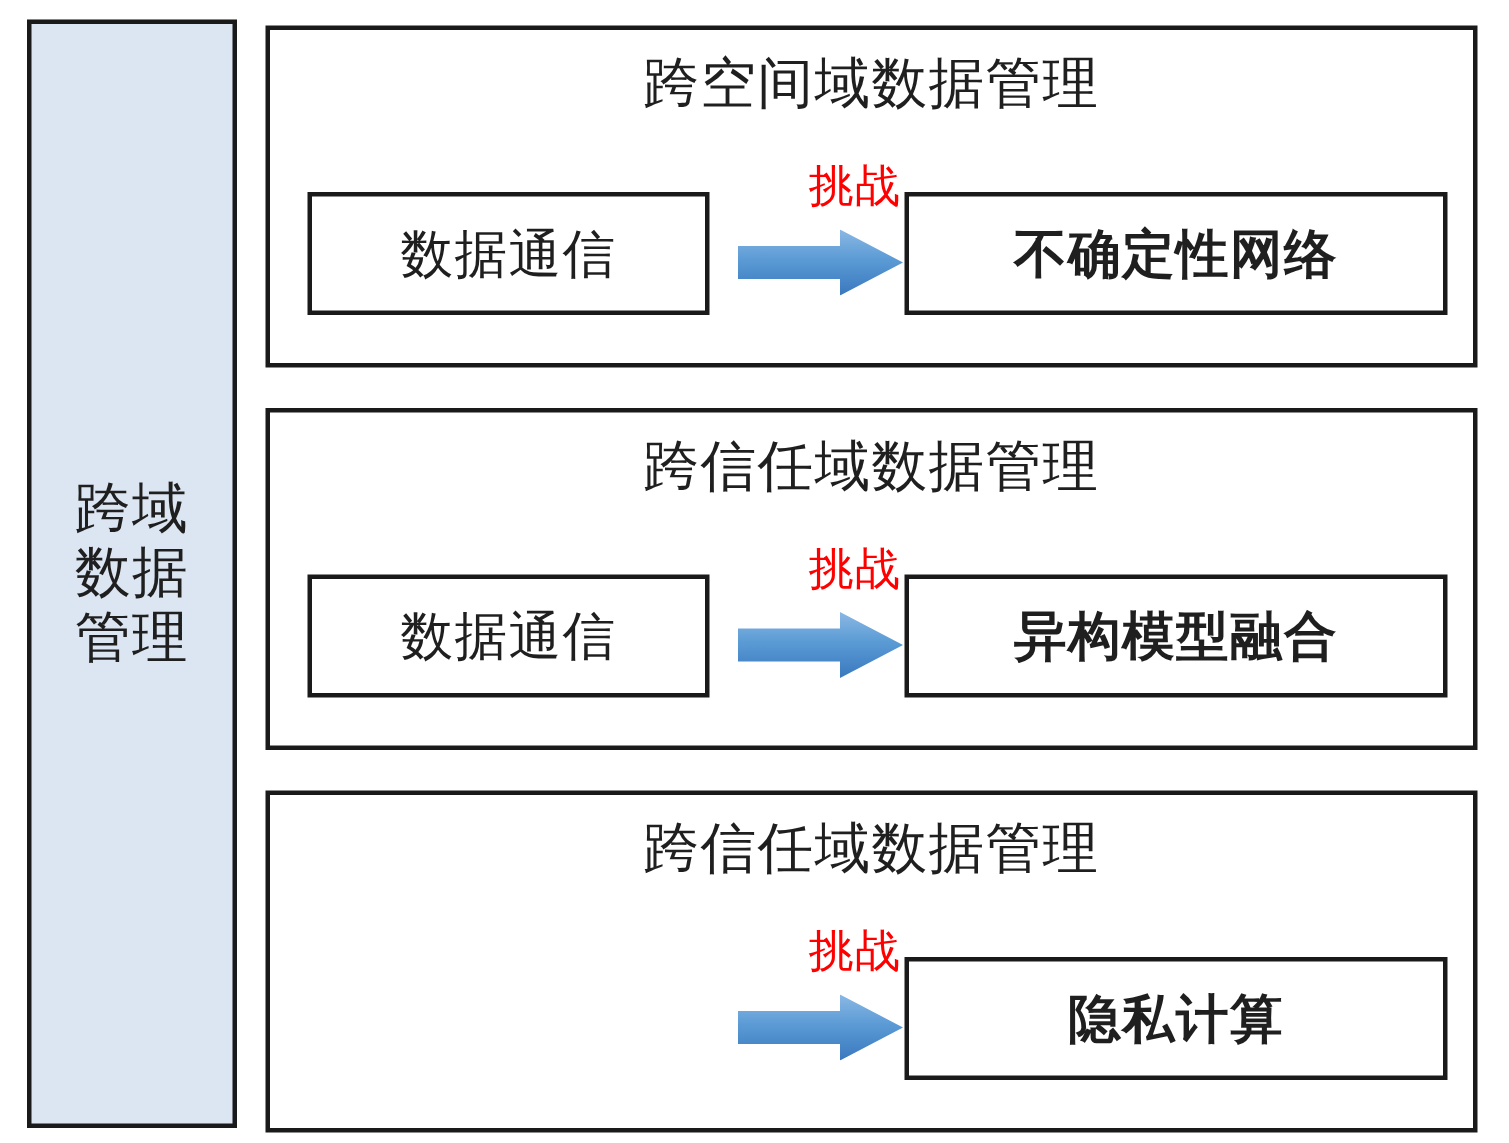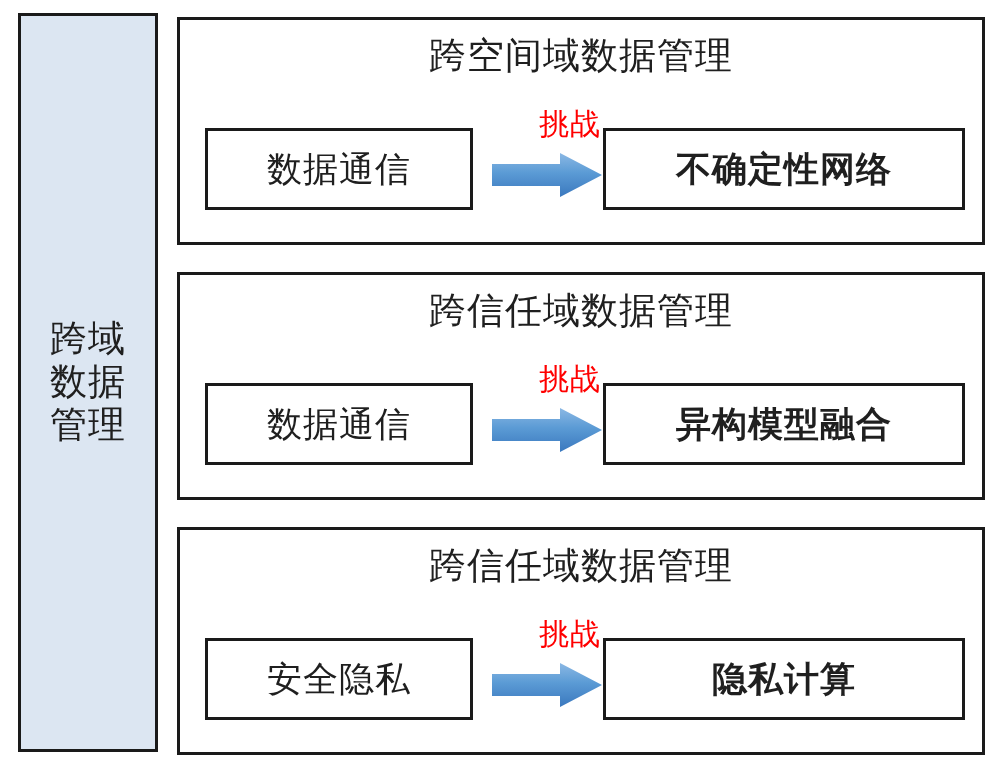--- a/index.html
+++ b/index.html
@@ -179,23 +179,20 @@
     </div>
 
     <div class="concept-box right">
       <span class="concept-label">异构模型融合</span>
     </div>
   </div>
 
   <div class="group-panel" id="group-2">
     <div class="group-title">跨信任域数据管理</div>
 
-    <div class="concept-box left">
-      <span class="concept-label">安全隐私</span>
-    </div>
 
     <div class="challenge-label">挑战</div>
 
     <div class="arrow-wrap">
       <svg viewBox="0 0 110 44" xmlns="http://www.w3.org/2000/svg">
         <defs>
           <linearGradient id="ag2" x1="0" y1="0" x2="0" y2="1">
             <stop offset="0%" stop-color="#8bb8e4"></stop>
             <stop offset="45%" stop-color="#5b9bd5"></stop>
             <stop offset="100%" stop-color="#3a78be"></stop>

